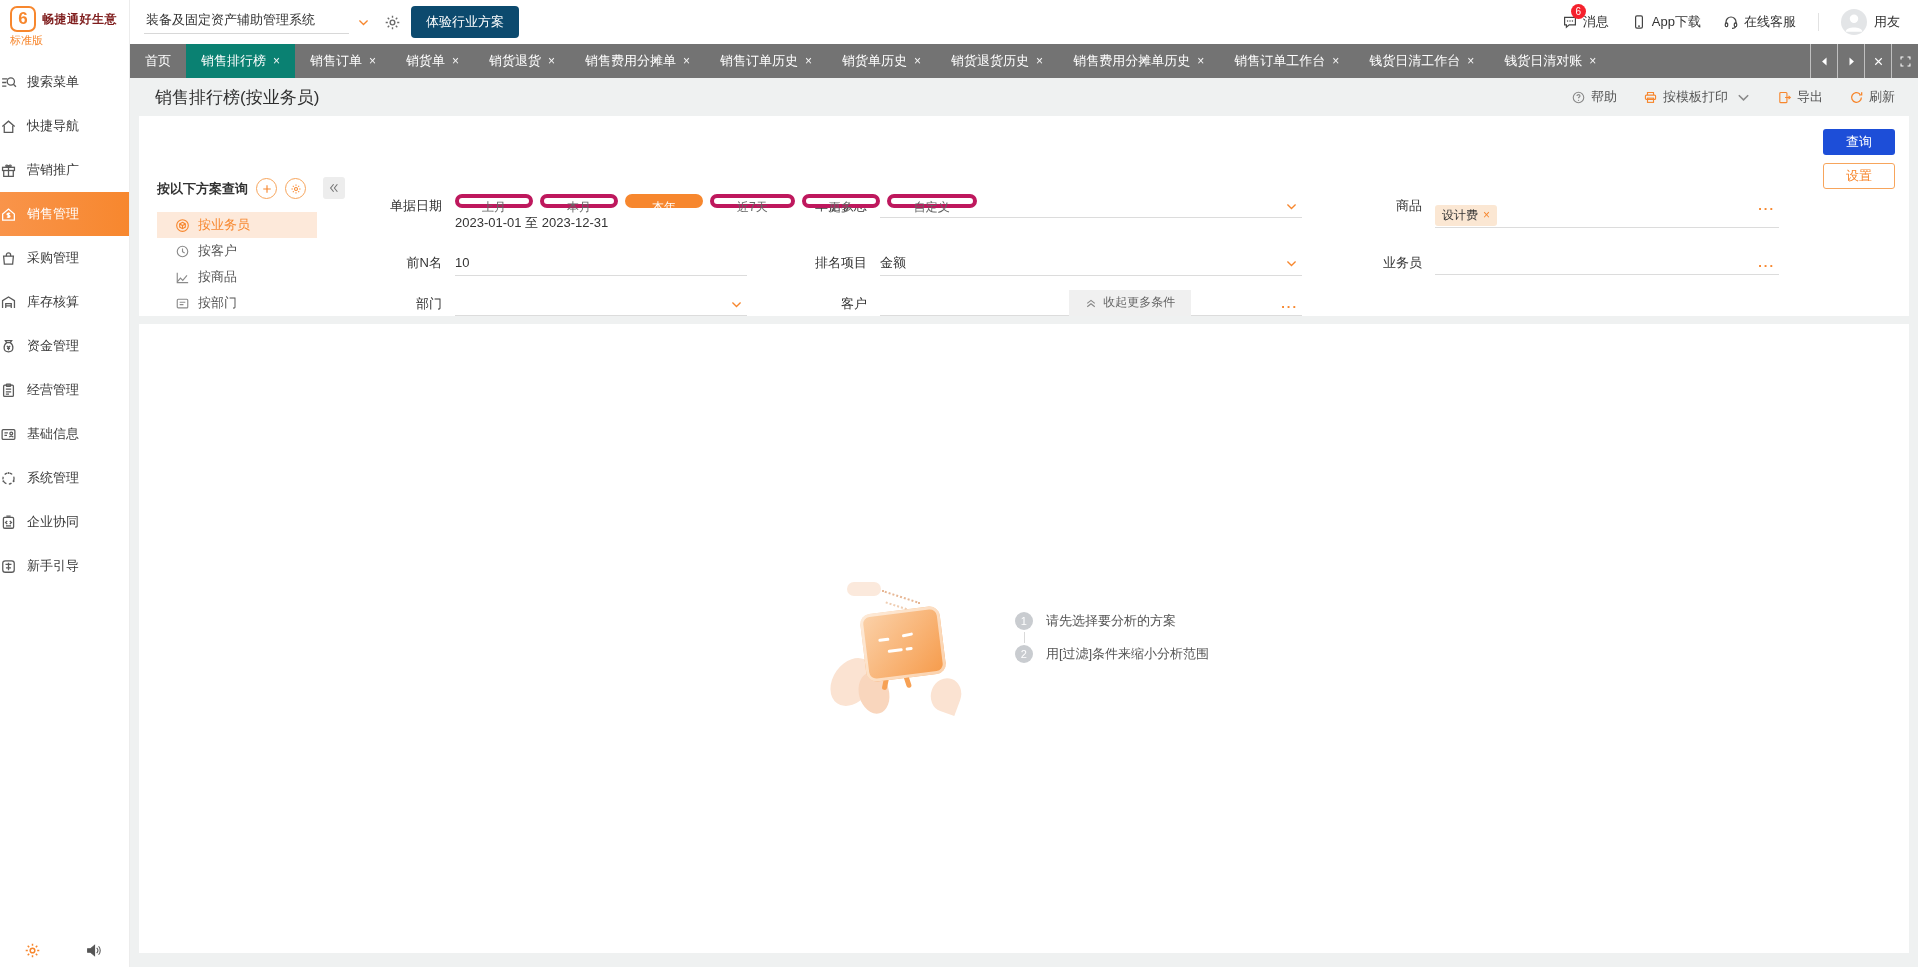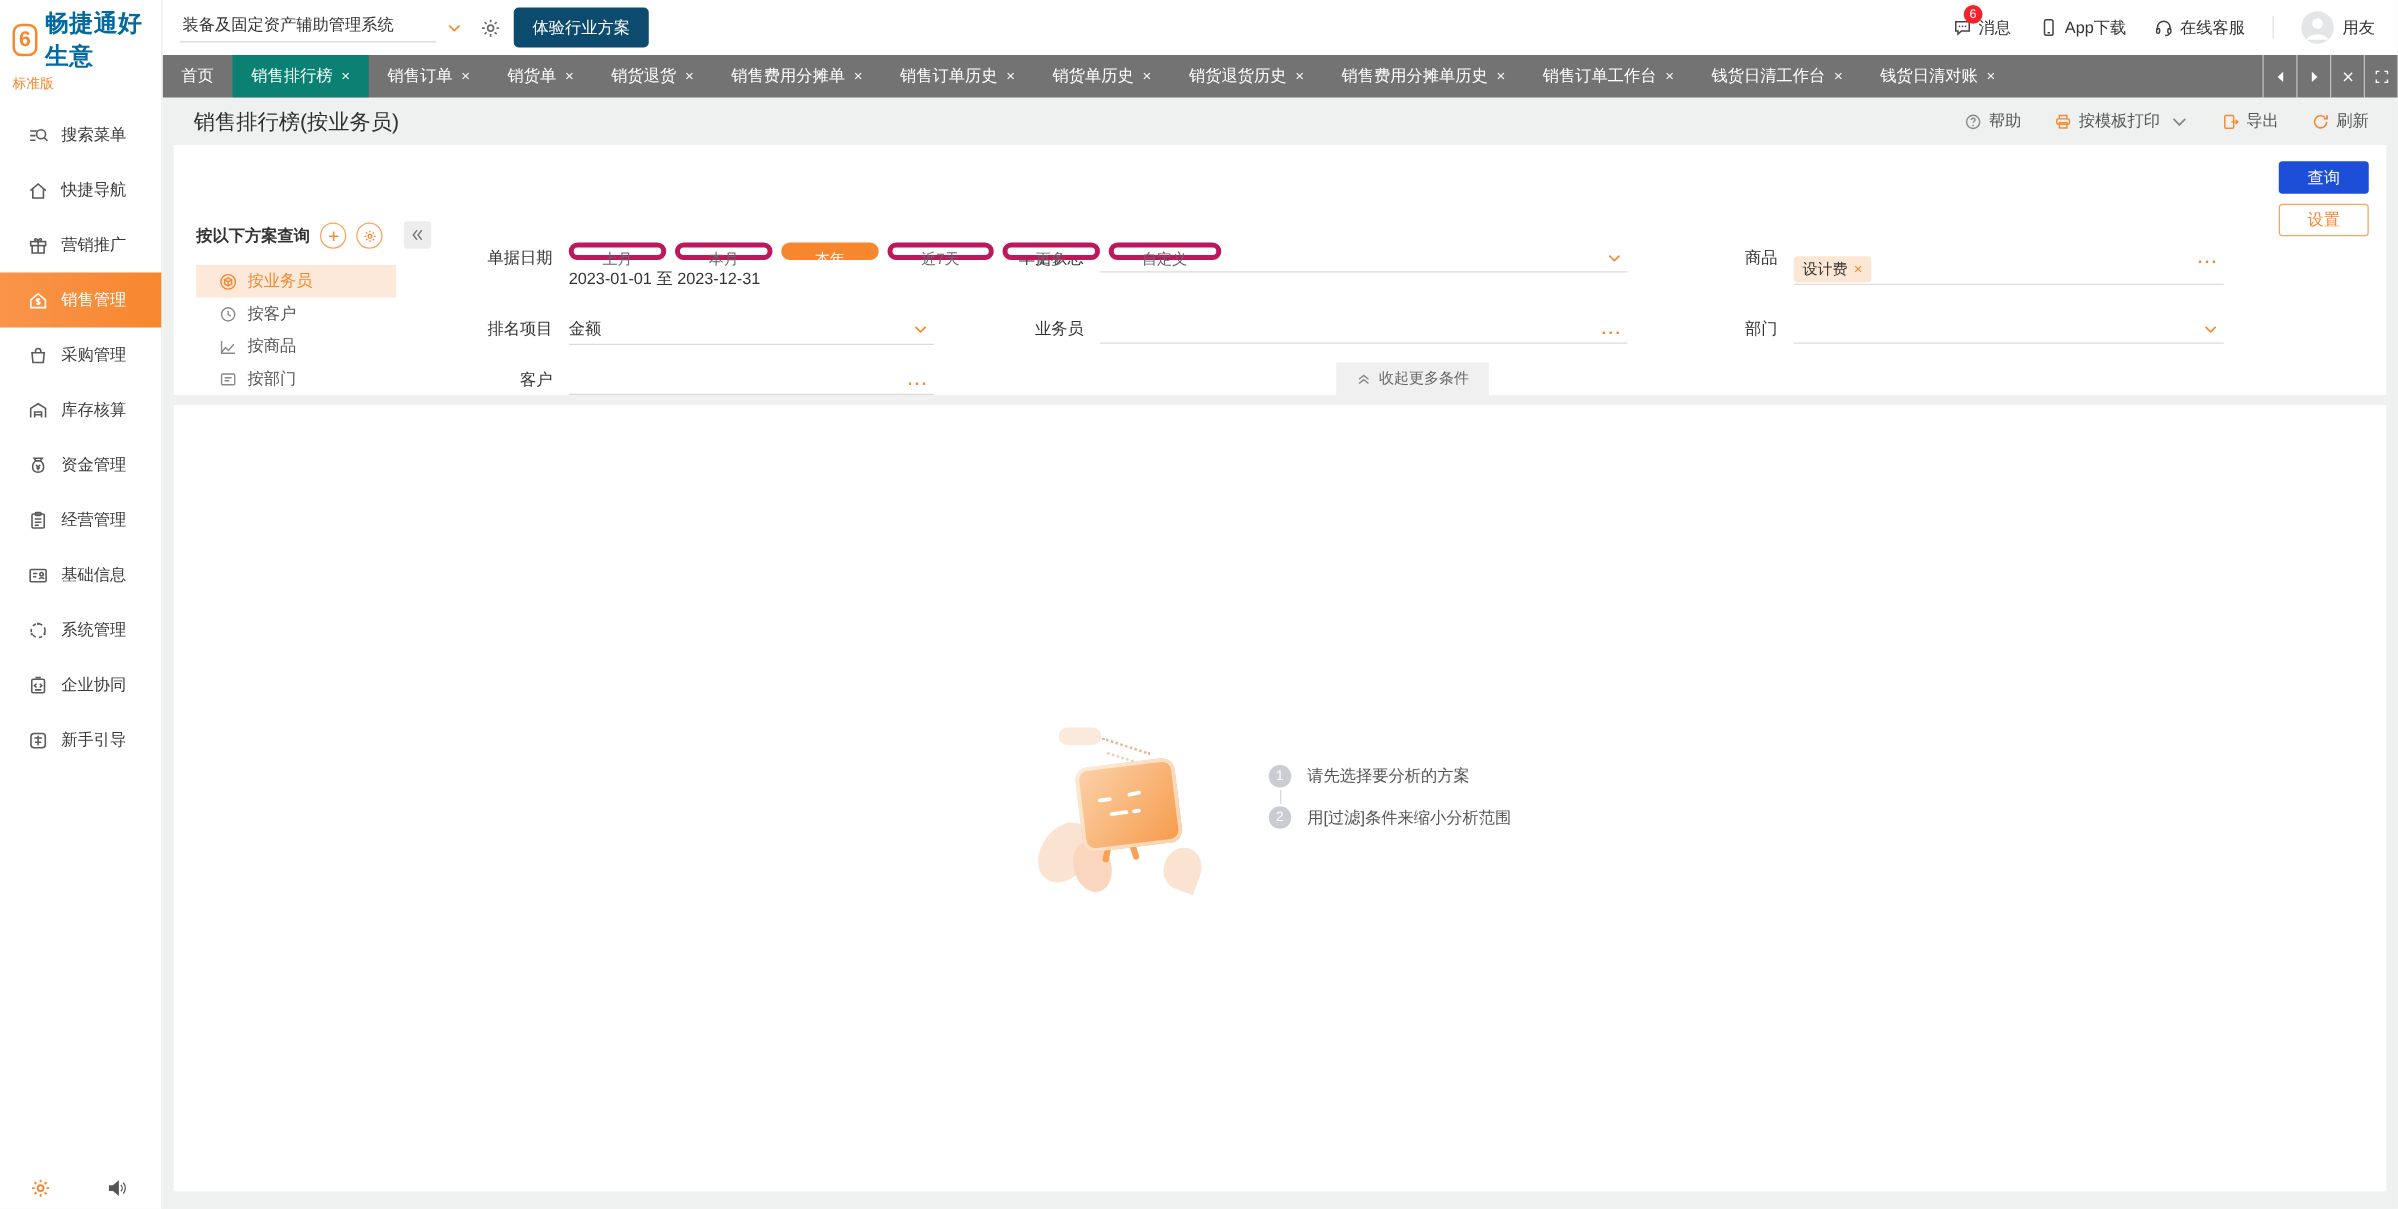--- a/index.html
+++ b/index.html
@@ -8,24 +8,24 @@
   svg { display:block; }
 
   
   .sidebar { position:absolute; left:0; top:0; width:130px; height:100%;
     background:#fff; border-right:1px solid #ECECEC; z-index:20; }
   .logo-block { padding:6px 8px 2px 10px; }
   .logo-row { display:flex; align-items:center; gap:6px; }
   .logo-mark { width:26px; height:26px; border:2px solid #F7872E; border-radius:7px;
     color:#F7872E; font-weight:bold; font-size:17px; display:flex; align-items:center;
     justify-content:center; }
-  .brand-name { color:#0369a1; font-weight:bold; font-size:19px; letter-spacing:.5px; }
+  .brand-name { color:#7f1d1d; font-weight:bold; font-size:12px; letter-spacing:.5px; }
   .edition { color:#F7872E; font-size:11px; margin-top:1px; }
   .nav { margin-top:10px; }
-  .nav-item { height:44px; display:flex; align-items:center; gap:10px; padding-left:22px;
+  .nav-item { height:44px; display:flex; align-items:center; gap:10px; 
     color:#3a3a3a; cursor:pointer; }
   .nav-item .nic { width:17px; height:17px; color:#5a5a5a; flex:none; }
   .nav-item.active { background:linear-gradient(90deg,#F9944A,#F7872E); color:#fff;align-items:center; }
   .nav-item.active .nic { color:#fff; }
   .side-foot { position:absolute; bottom:8px; left:0; width:100%; display:flex;
     align-items:center; padding-left:24px; gap:44px; }
   .side-foot svg { width:17px; height:17px; }
 
   
   .topbar { position:absolute; left:130px; top:0; right:0; height:44px; background:#fff;
@@ -533,20 +533,26 @@
       </div>
       <div class="f-cell">
         <span class="f-label">商品</span>
         <div class="f-field">
           <span class="tag"><span>设计费</span><span class="tag-x">×</span></span>
           <span class="more-dots"></span>
         </div>
       </div>
 
       <div class="f-cell">
+        <span class="f-label">前N名</span>
+        <div class="f-field">
+          <span>10</span>
+        </div>
+      </div>
+      <div class="f-cell">
         <span class="f-label">排名项目</span>
         <div class="f-field">
           <span>金额</span>
           <svg class="chev-down" viewBox="0 0 16 16" fill="none" stroke="currentColor" stroke-width="1.6">
               <path d="M3 5.5l5 5 5-5"></path>
             </svg>
         </div>
       </div>
       <div class="f-cell">
         <span class="f-label">业务员</span>

